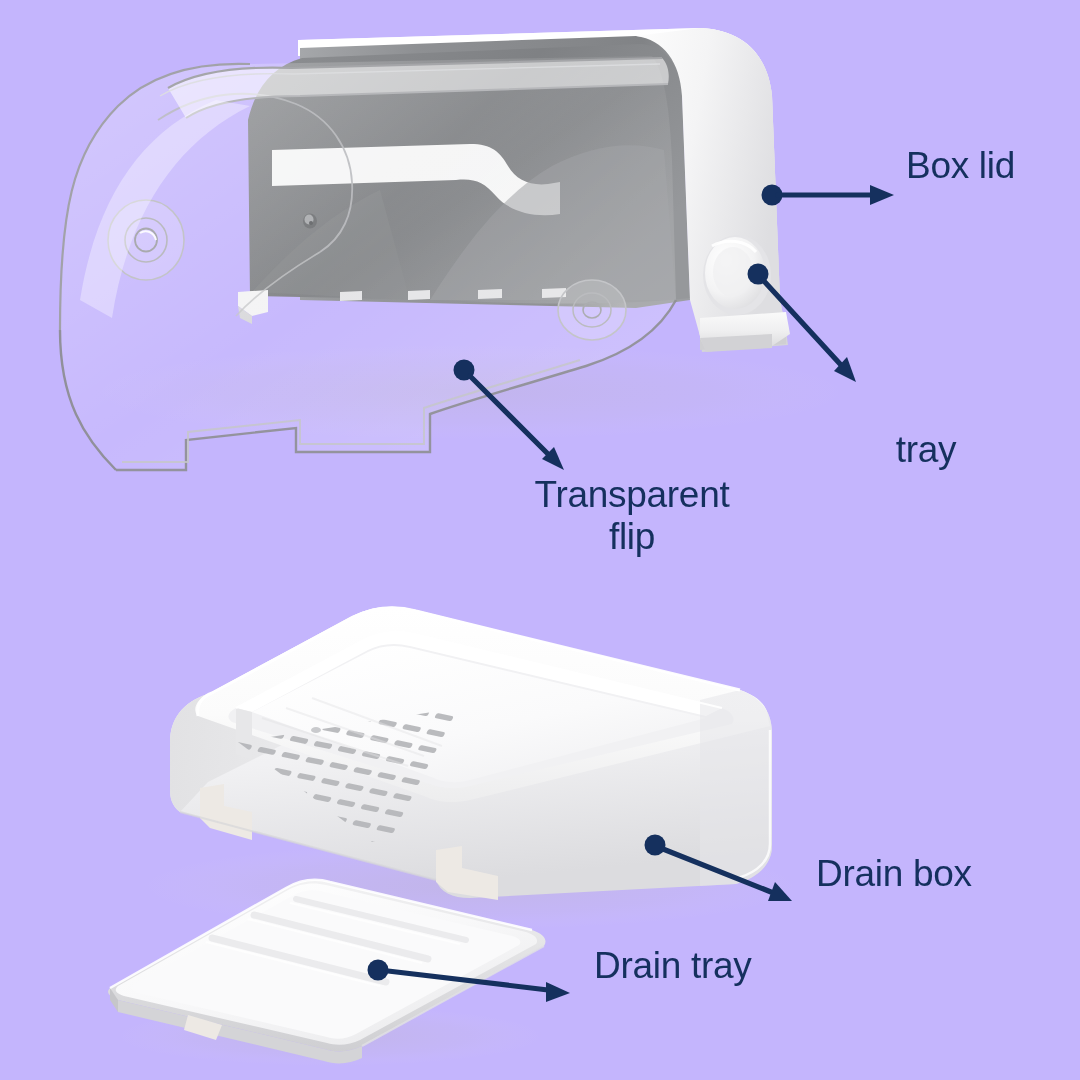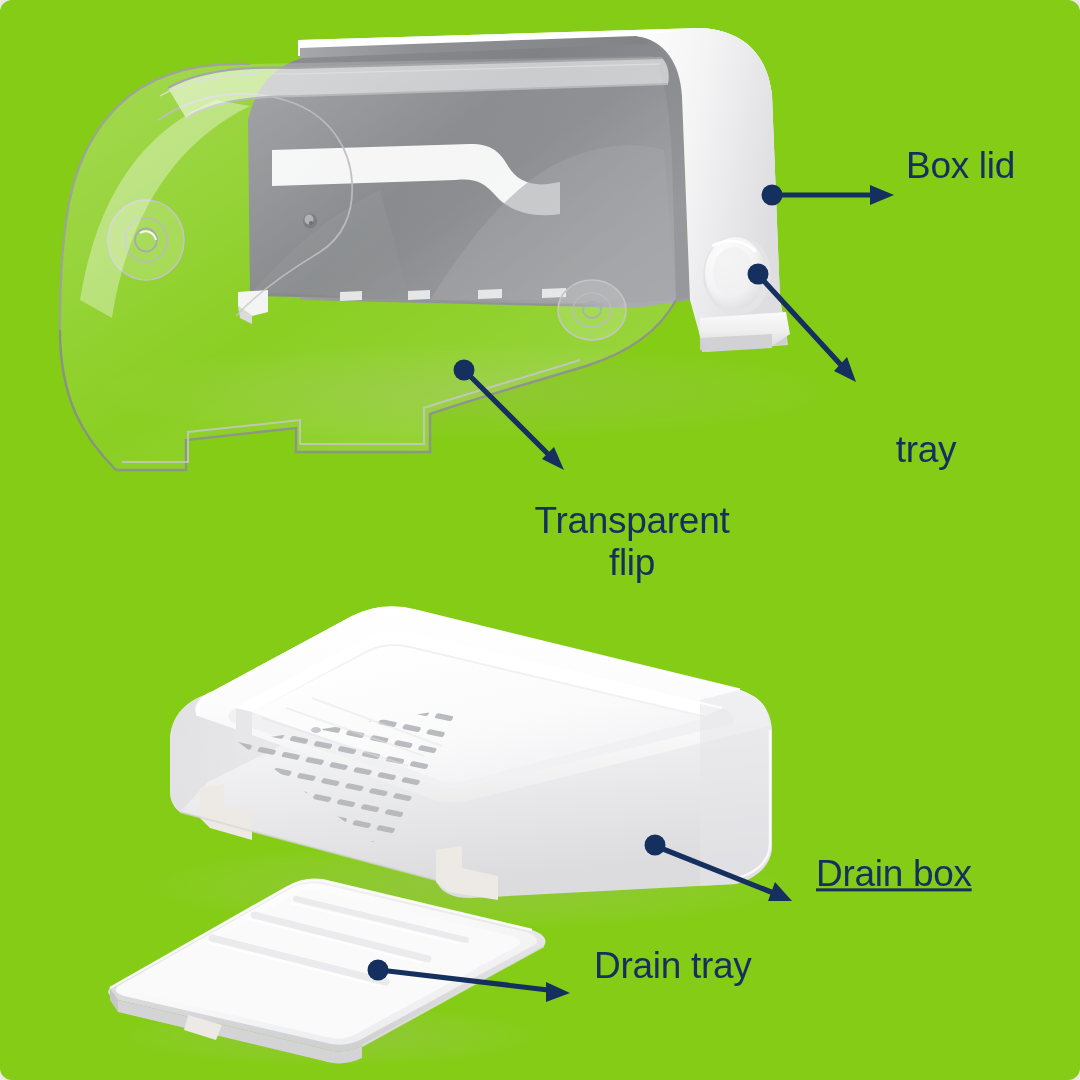--- a/index.html
+++ b/index.html
@@ -36,21 +36,21 @@
   .lbl-reinforced   { left: 820px; top: 387px;  font-size: 37px; text-align: center; width: 212px; }
   .lbl-transparent  { left: 506px; top: 474px;  font-size: 37px; text-align: center; width: 252px; }
   .lbl-drain-box    { left: 816px; top: 880px;  font-size: 37px; text-align: left; }
   .lbl-drain-tray   { left: 594px; top: 972px;  font-size: 37px; text-align: right; }
   .lbl-box-lid, .lbl-drain-box, .lbl-drain-tray { transform: translateY(-0.72em); }
   .lbl-reinforced, .lbl-transparent { transform: translateY(0); }
 </style>
 </head>
 <body style="background: rgb(237, 233, 228);">
 
-<div id="stage" style="background: #84cc16; border-radius: 12px;">
+<div id="stage" style="background: #c4b5fd;">
 
   <svg id="artboard" viewBox="0 0 1080 1080" xmlns="http://www.w3.org/2000/svg">
     <defs>
 
       <linearGradient id="gWhiteTop" x1="0" y1="0" x2="0" y2="1">
         <stop offset="0" stop-color="#FFFFFF"></stop>
         <stop offset="0.55" stop-color="#FBFBFB"></stop>
         <stop offset="1" stop-color="#EDEDEE"></stop>
       </linearGradient>
       <linearGradient id="gWhiteSide" x1="0" y1="0" x2="0" y2="1">
@@ -521,19 +521,19 @@
         <line x1="388" y1="971" x2="548" y2="990" stroke="#15305E" stroke-width="5.2"></line>
         <path d="M570,993 L546,1002 L546,982 Z" fill="#15305E"></path>
       </g>
     </g>
   </svg>
 
   <div class="callout-label lbl-box-lid" style="color: rgb(21, 48, 94);">Box lid</div>
 
   <div class="callout-label lbl-reinforced" style="color: rgb(21, 48, 94);"><br><span>tray</span></div>
 
-  <div class="callout-label lbl-transparent" style="color: rgb(21, 48, 94); margin-top: 26px;"><span>Transparent</span><br><span>flip</span></div>
-
-  <div class="callout-label lbl-drain-box" style="color: rgb(21, 48, 94); text-decoration: underline;">Drain box</div>
+  <div class="callout-label lbl-transparent" style="color: rgb(21, 48, 94);"><span>Transparent</span><br><span>flip</span></div>
+
+  <div class="callout-label lbl-drain-box" style="color: rgb(21, 48, 94);">Drain box</div>
 
   <div class="callout-label lbl-drain-tray" style="color: rgb(21, 48, 94);">Drain tray</div>
 
 </div>
 
 </body></html>

